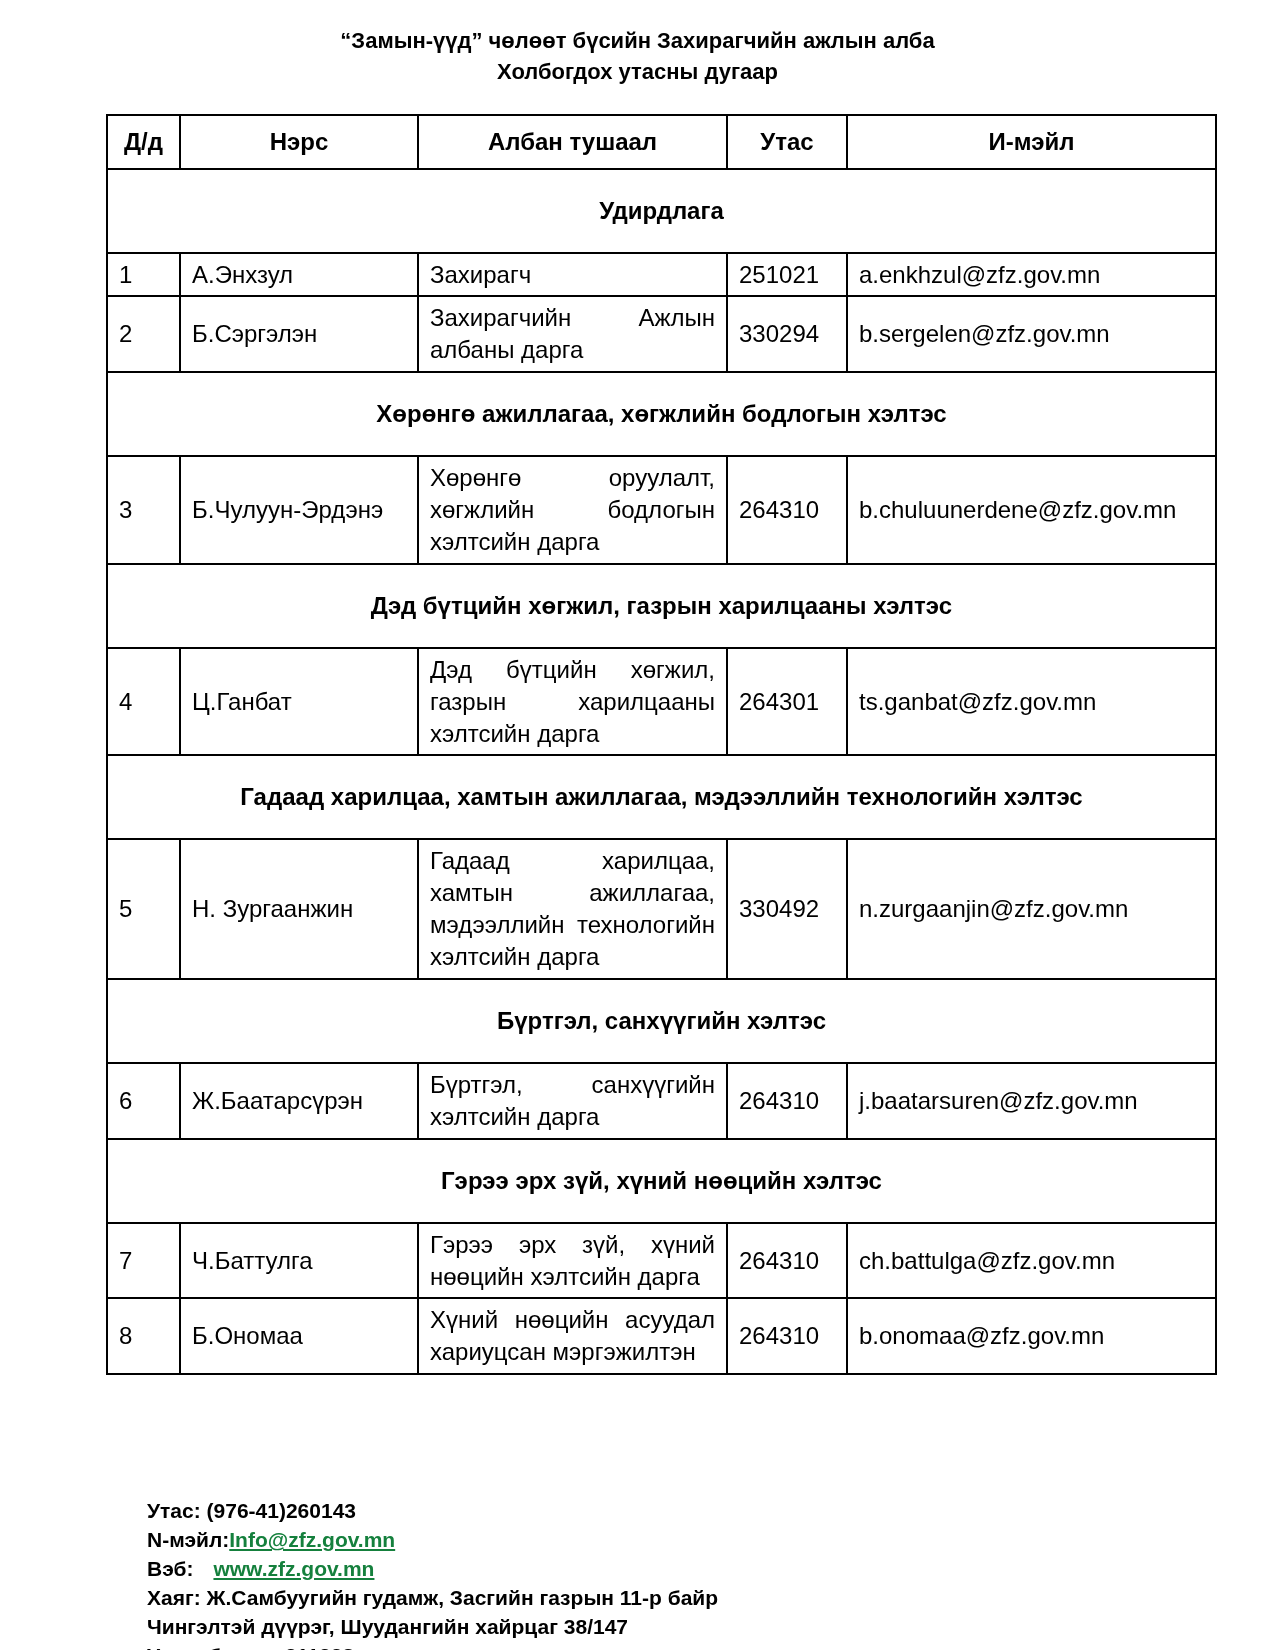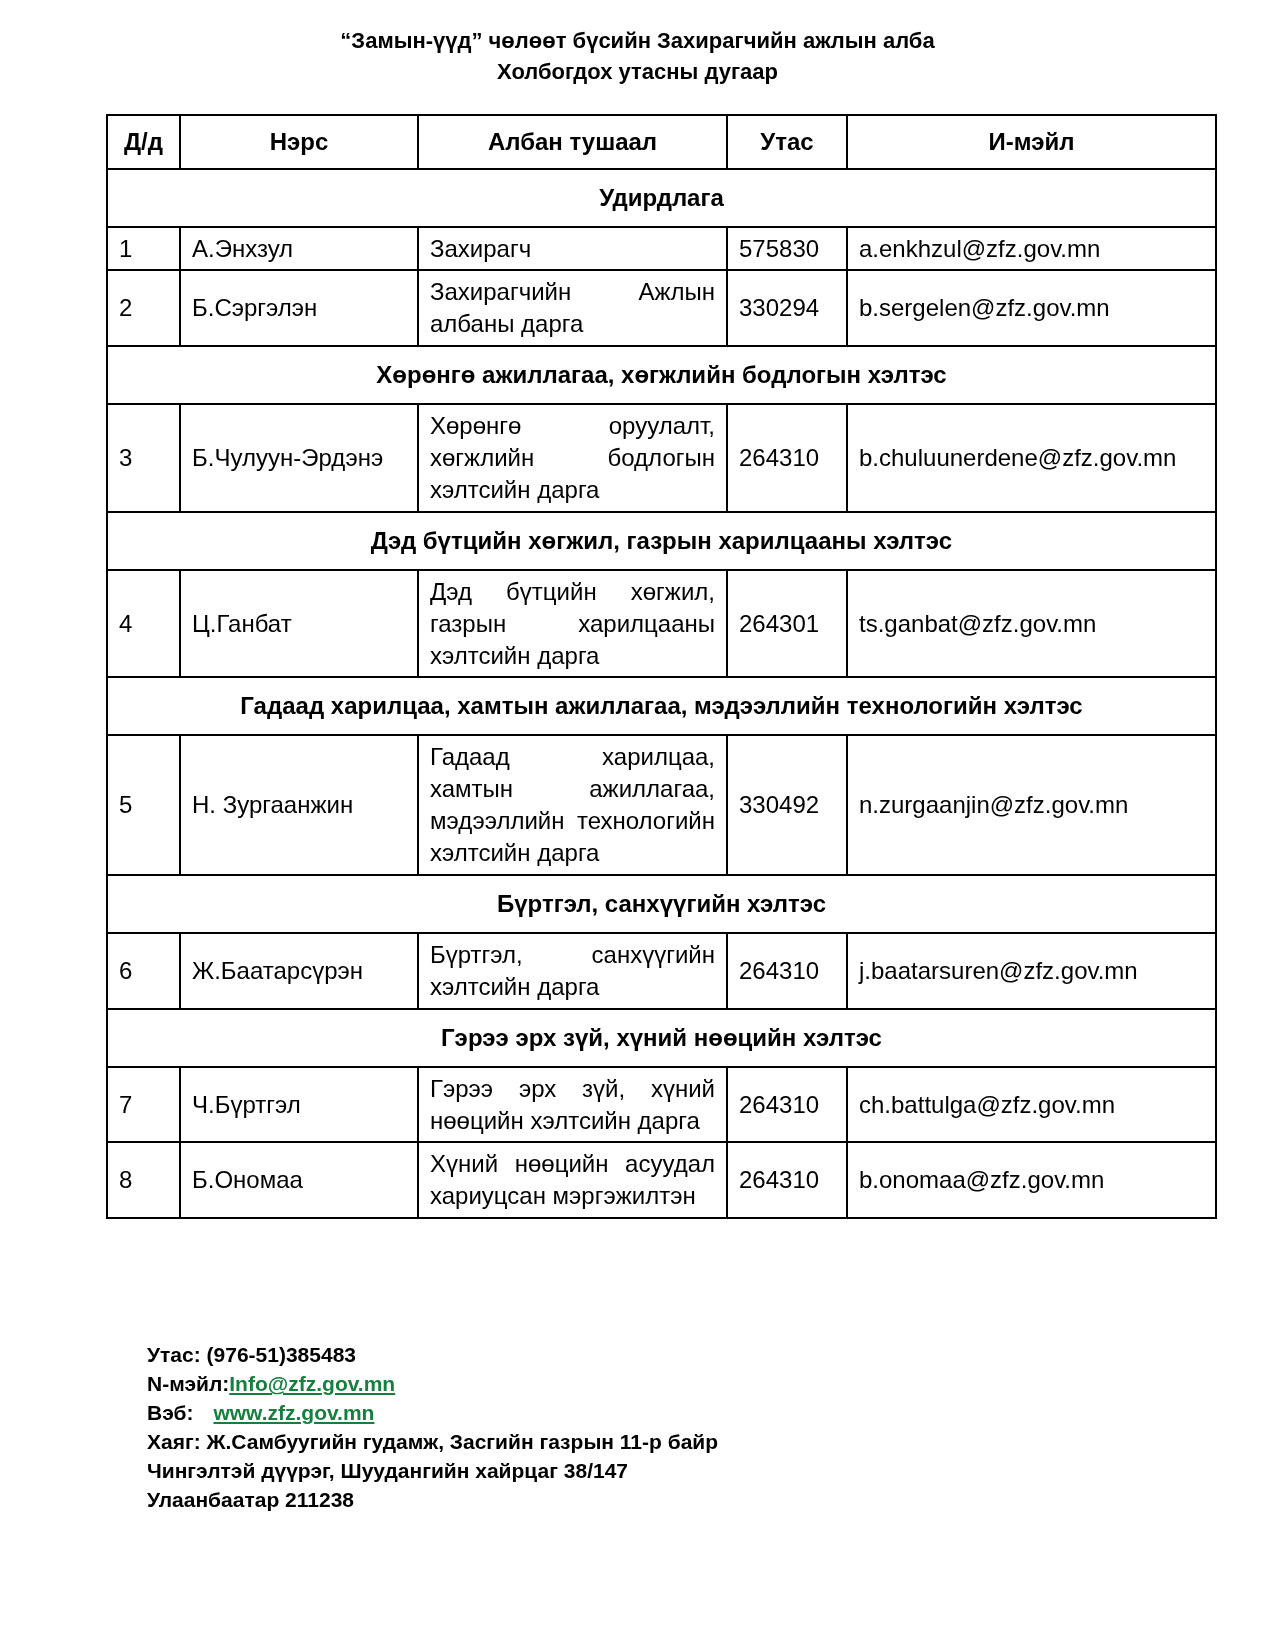--- a/index.html
+++ b/index.html
@@ -37,21 +37,21 @@
     text-align: center;
     padding: 12px 4px;
   }
   table.contacts td {
     padding: 5px 11px;
     line-height: 1.33;
   }
   tr.section-row td {
     text-align: center;
     font-weight: bold;
-    padding: 12px 6px;
+    padding: 25px 6px;
   }
   td.cell-position { text-align: justify; }
   td.cell-no { padding-left: 13px; }
   .footer-block {
     margin: 122px 0 0 147px;
     font-weight: bold;
     font-size: 21px;
     line-height: 1.38;
   }
   .footer-block a {
@@ -87,21 +87,21 @@
     </tr>
   </thead>
   <tbody id="table-body">
       <tr class="section-row">
         <td colspan="5">Удирдлага</td>
       </tr>
       <tr>
         <td class="cell-no">1</td>
         <td class="cell-name">А.Энхзул</td>
         <td class="cell-position">Захирагч</td>
-        <td class="cell-phone">575830</td>
+        <td class="cell-phone">251021</td>
         <td class="cell-email">a.enkhzul@zfz.gov.mn</td>
       </tr>
       <tr>
         <td class="cell-no">2</td>
         <td class="cell-name">Б.Сэргэлэн</td>
         <td class="cell-position">Захирагчийн Ажлын албаны дарга</td>
         <td class="cell-phone">330294</td>
         <td class="cell-email">b.sergelen@zfz.gov.mn</td>
       </tr>
       <tr class="section-row">
@@ -142,35 +142,35 @@
         <td class="cell-name">Ж.Баатарсүрэн</td>
         <td class="cell-position">Бүртгэл, санхүүгийн хэлтсийн дарга</td>
         <td class="cell-phone">264310</td>
         <td class="cell-email">j.baatarsuren@zfz.gov.mn</td>
       </tr>
       <tr class="section-row">
         <td colspan="5">Гэрээ эрх зүй, хүний нөөцийн хэлтэс</td>
       </tr>
       <tr>
         <td class="cell-no">7</td>
-        <td class="cell-name">Ч.Бүртгэл</td>
+        <td class="cell-name">Ч.Баттулга</td>
         <td class="cell-position">Гэрээ эрх зүй, хүний нөөцийн хэлтсийн дарга</td>
         <td class="cell-phone">264310</td>
         <td class="cell-email">ch.battulga@zfz.gov.mn</td>
       </tr>
       <tr>
         <td class="cell-no">8</td>
         <td class="cell-name">Б.Ономаа</td>
         <td class="cell-position">Хүний нөөцийн асуудал хариуцсан мэргэжилтэн</td>
         <td class="cell-phone">264310</td>
         <td class="cell-email">b.onomaa@zfz.gov.mn</td>
       </tr>
     </tbody>
 </table>
 
 <div class="footer-block">
-  <div>Утас: (976-51)385483</div>
+  <div>Утас: (976-41)260143</div>
   <div><span>N-мэйл:</span><a href="#">Info@zfz.gov.mn</a></div>
   <div><span>Вэб:</span><a href="#" class="web-link">www.zfz.gov.mn</a></div>
   <div>Хаяг: Ж.Самбуугийн гудамж, Засгийн газрын 11-р байр</div>
   <div>Чингэлтэй дүүрэг, Шуудангийн хайрцаг 38/147</div>
   <div>Улаанбаатар 211238</div>
 </div>
 
 </body></html>

